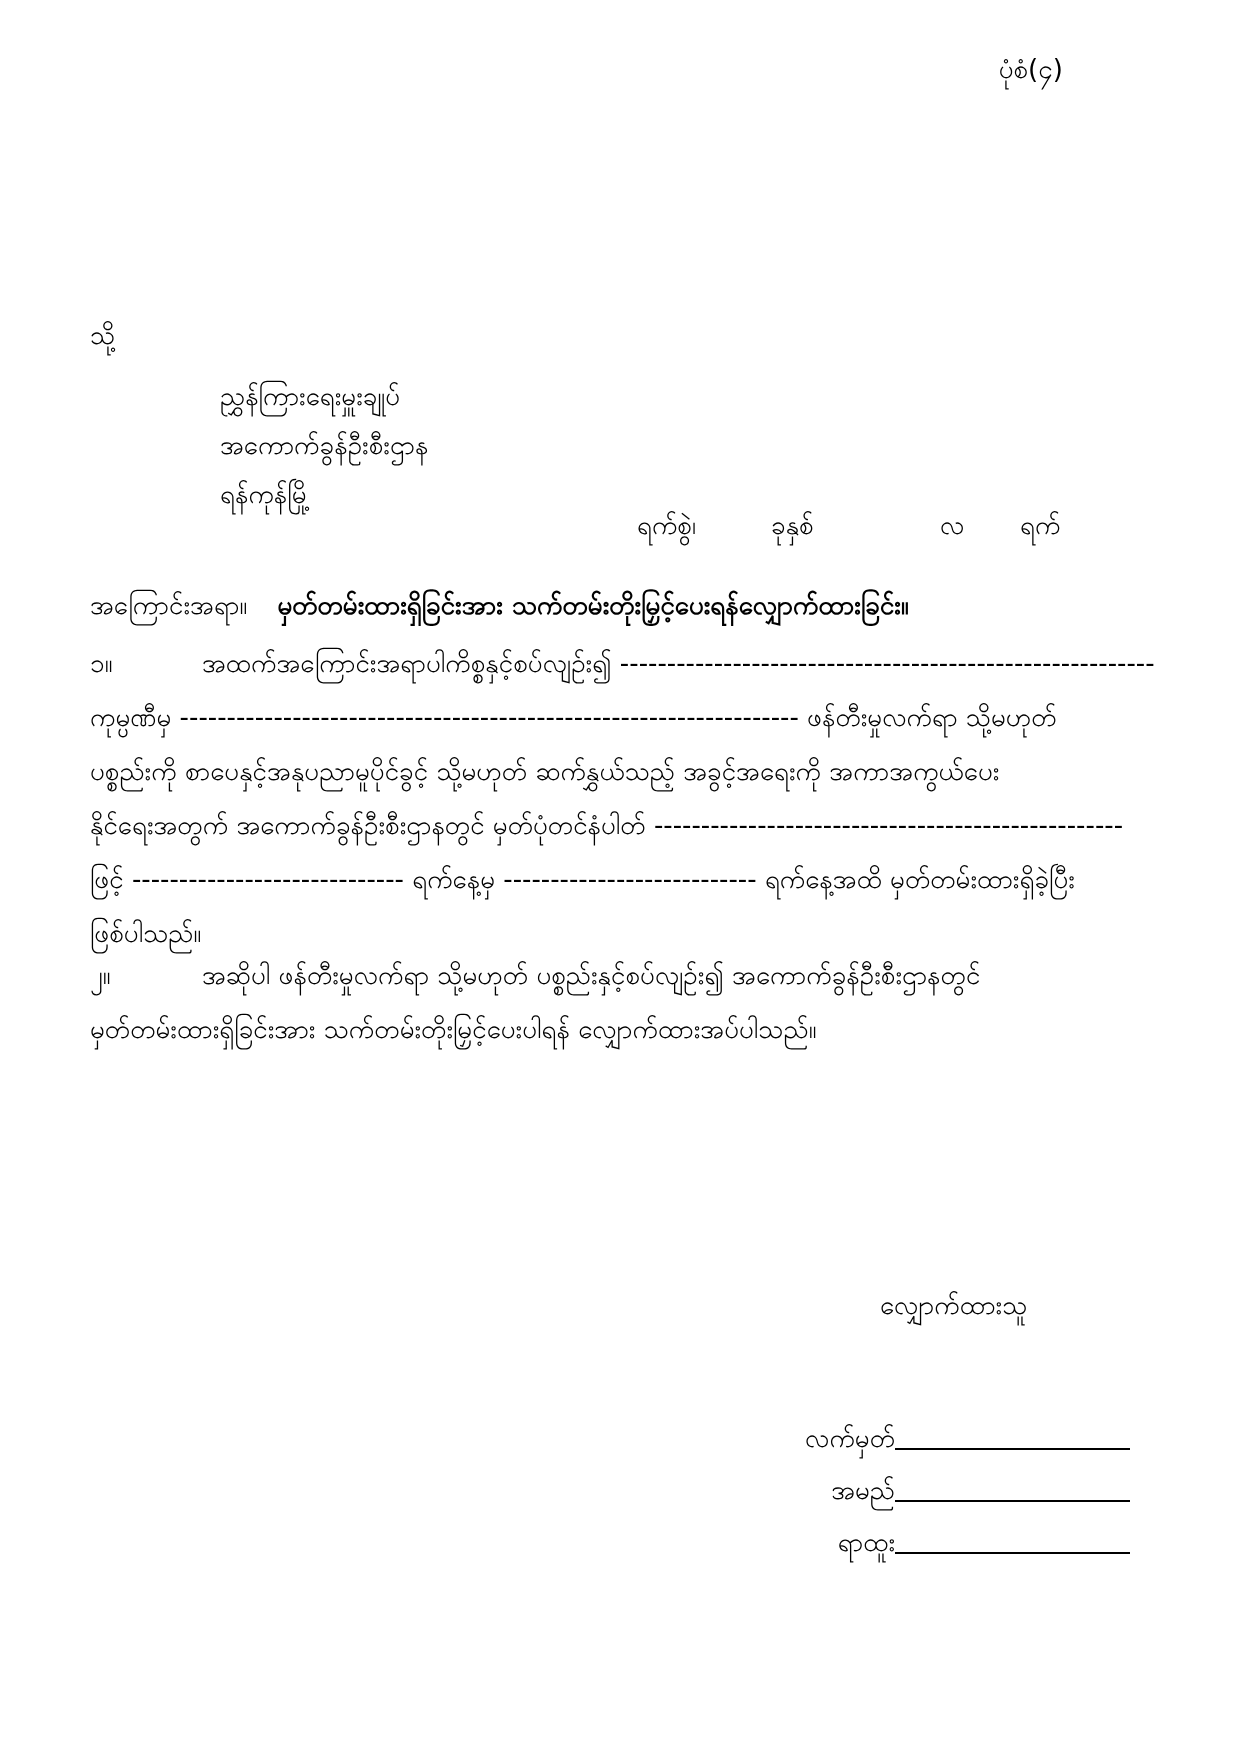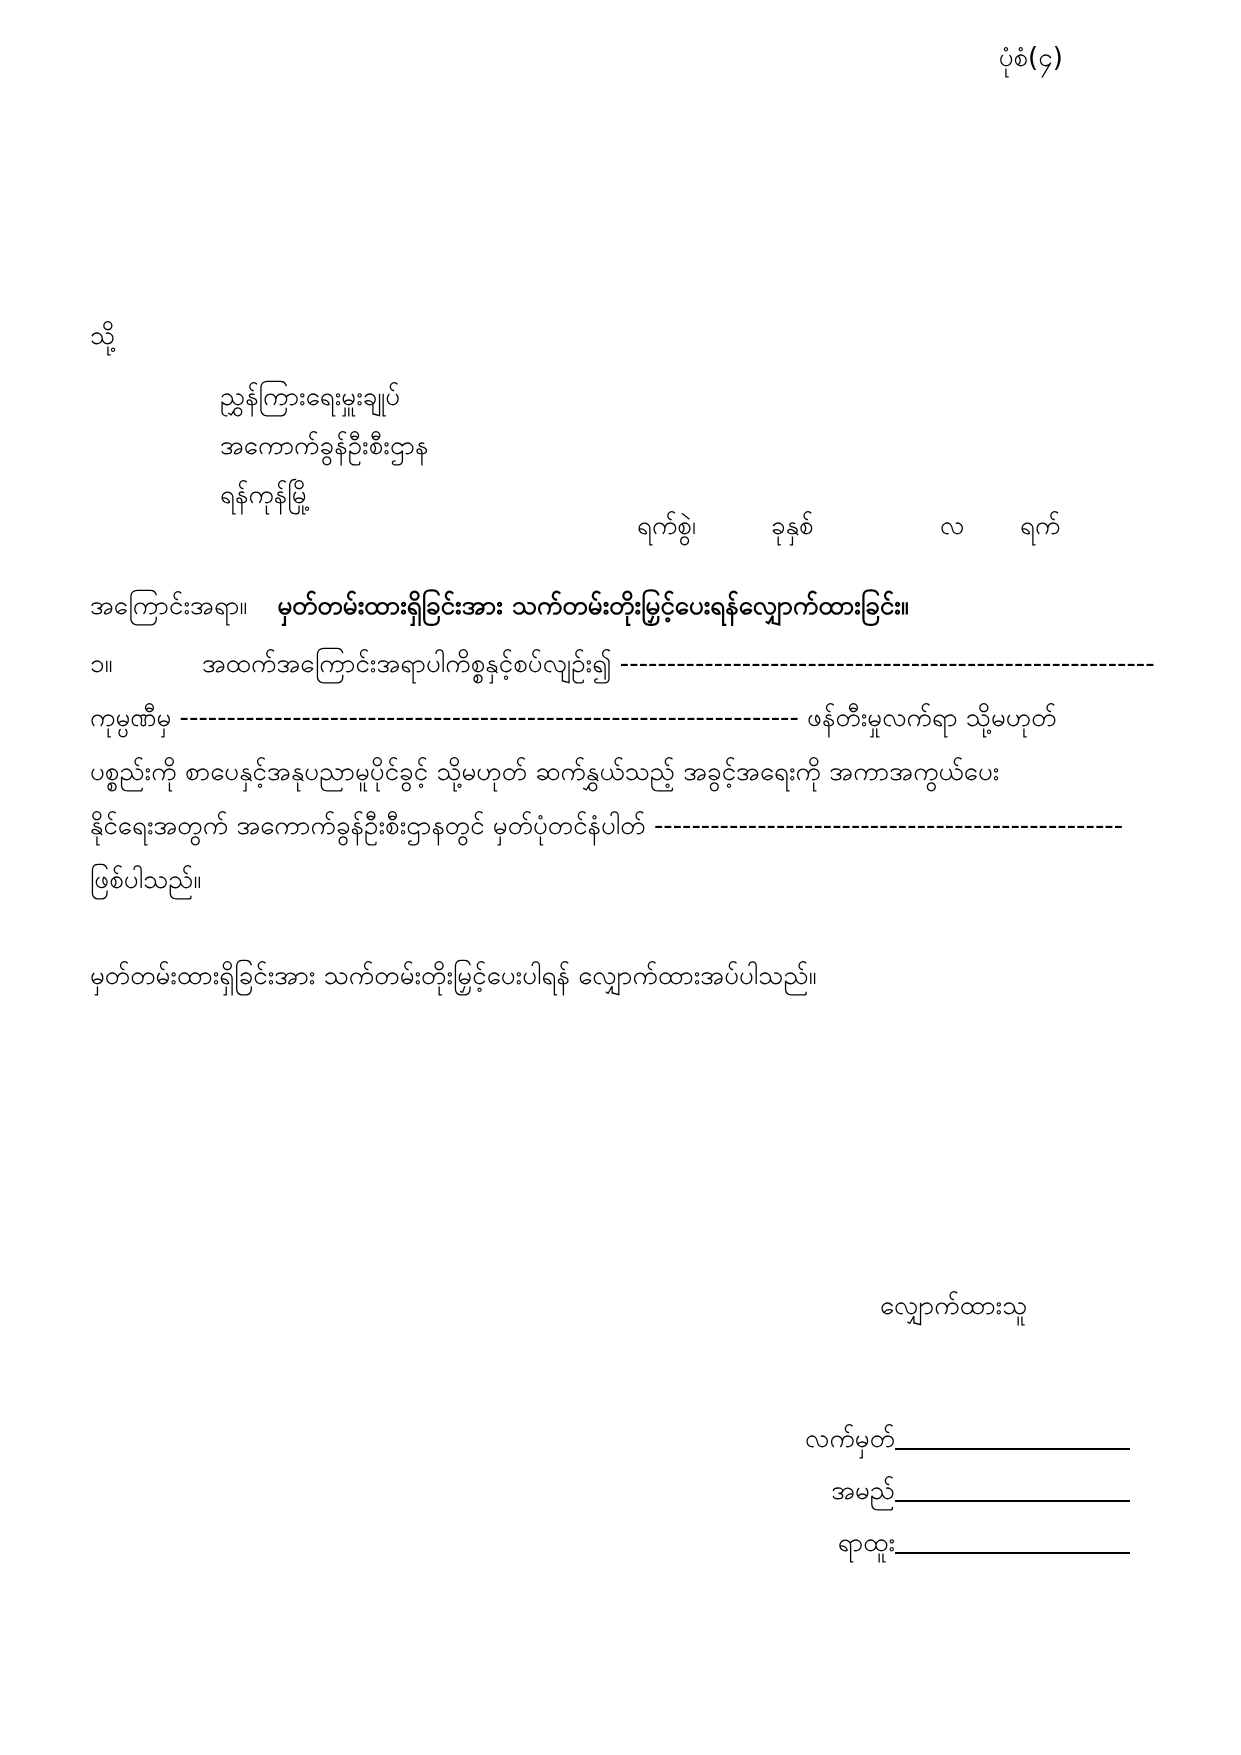--- a/index.html
+++ b/index.html
@@ -11,21 +11,21 @@
     position: relative;
     width: 1241px;
     height: 1755px;
     background: #ffffff;
     color: #000000;
     font-family: "DejaVu Sans", sans-serif;
     overflow: hidden;
   }
   .form-number {
     position: absolute;
-    top: 40px;
+    top: 52px;
     right: 178px;
     font-size: 26px;
     white-space: nowrap;
   }
   .title-block {
     position: absolute;
     top: 126px;
     left: 0;
     width: 100%;
     text-align: center;
@@ -147,24 +147,26 @@
 
   <div class="subject-line">
     <span>အကြောင်းအရာ။</span><span class="subject-text">မှတ်တမ်းထားရှိခြင်းအား သက်တမ်းတိုးမြှင့်ပေးရန်လျှောက်ထားခြင်း။</span>
   </div>
 
   <div class="para para-1">
     <div class="para-line"><span class="para-num">၁။</span><span>အထက်အကြောင်းအရာပါကိစ္စနှင့်စပ်လျဉ်း၍ ------------------------------------------------------------------------------</span></div>
     <div class="para-line">ကုမ္ပဏီမှ ------------------------------------------------------------------ ဖန်တီးမှုလက်ရာ သို့မဟုတ်</div>
     <div class="para-line">ပစ္စည်းကို စာပေနှင့်အနုပညာမူပိုင်ခွင့် သို့မဟုတ် ဆက်နွှယ်သည့် အခွင့်အရေးကို အကာအကွယ်ပေး</div>
     <div class="para-line">နိုင်ရေးအတွက် အကောက်ခွန်ဦးစီးဌာနတွင် မှတ်ပုံတင်နံပါတ် --------------------------------------------------</div>
+    <div class="para-line">ဖြင့်  ----------------------------- ရက်နေ့မှ --------------------------- ရက်နေ့အထိ မှတ်တမ်းထားရှိခဲ့ပြီး</div>
     <div class="para-line">ဖြစ်ပါသည်။</div>
   </div>
 
   <div class="para para-2">
+    <div class="para-line"><span class="para-num">၂။</span><span>အဆိုပါ ဖန်တီးမှုလက်ရာ သို့မဟုတ် ပစ္စည်းနှင့်စပ်လျဉ်း၍ အကောက်ခွန်ဦးစီးဌာနတွင်</span></div>
     <div class="para-line">မှတ်တမ်းထားရှိခြင်းအား သက်တမ်းတိုးမြှင့်ပေးပါရန် လျှောက်ထားအပ်ပါသည်။</div>
   </div>
 
   <div class="applicant-label">လျှောက်ထားသူ</div>
 
   <div class="signature-block">
     <div class="sig-row">
       <span class="sig-label">လက်မှတ်</span>
       <span class="sig-line"></span>
     </div>

